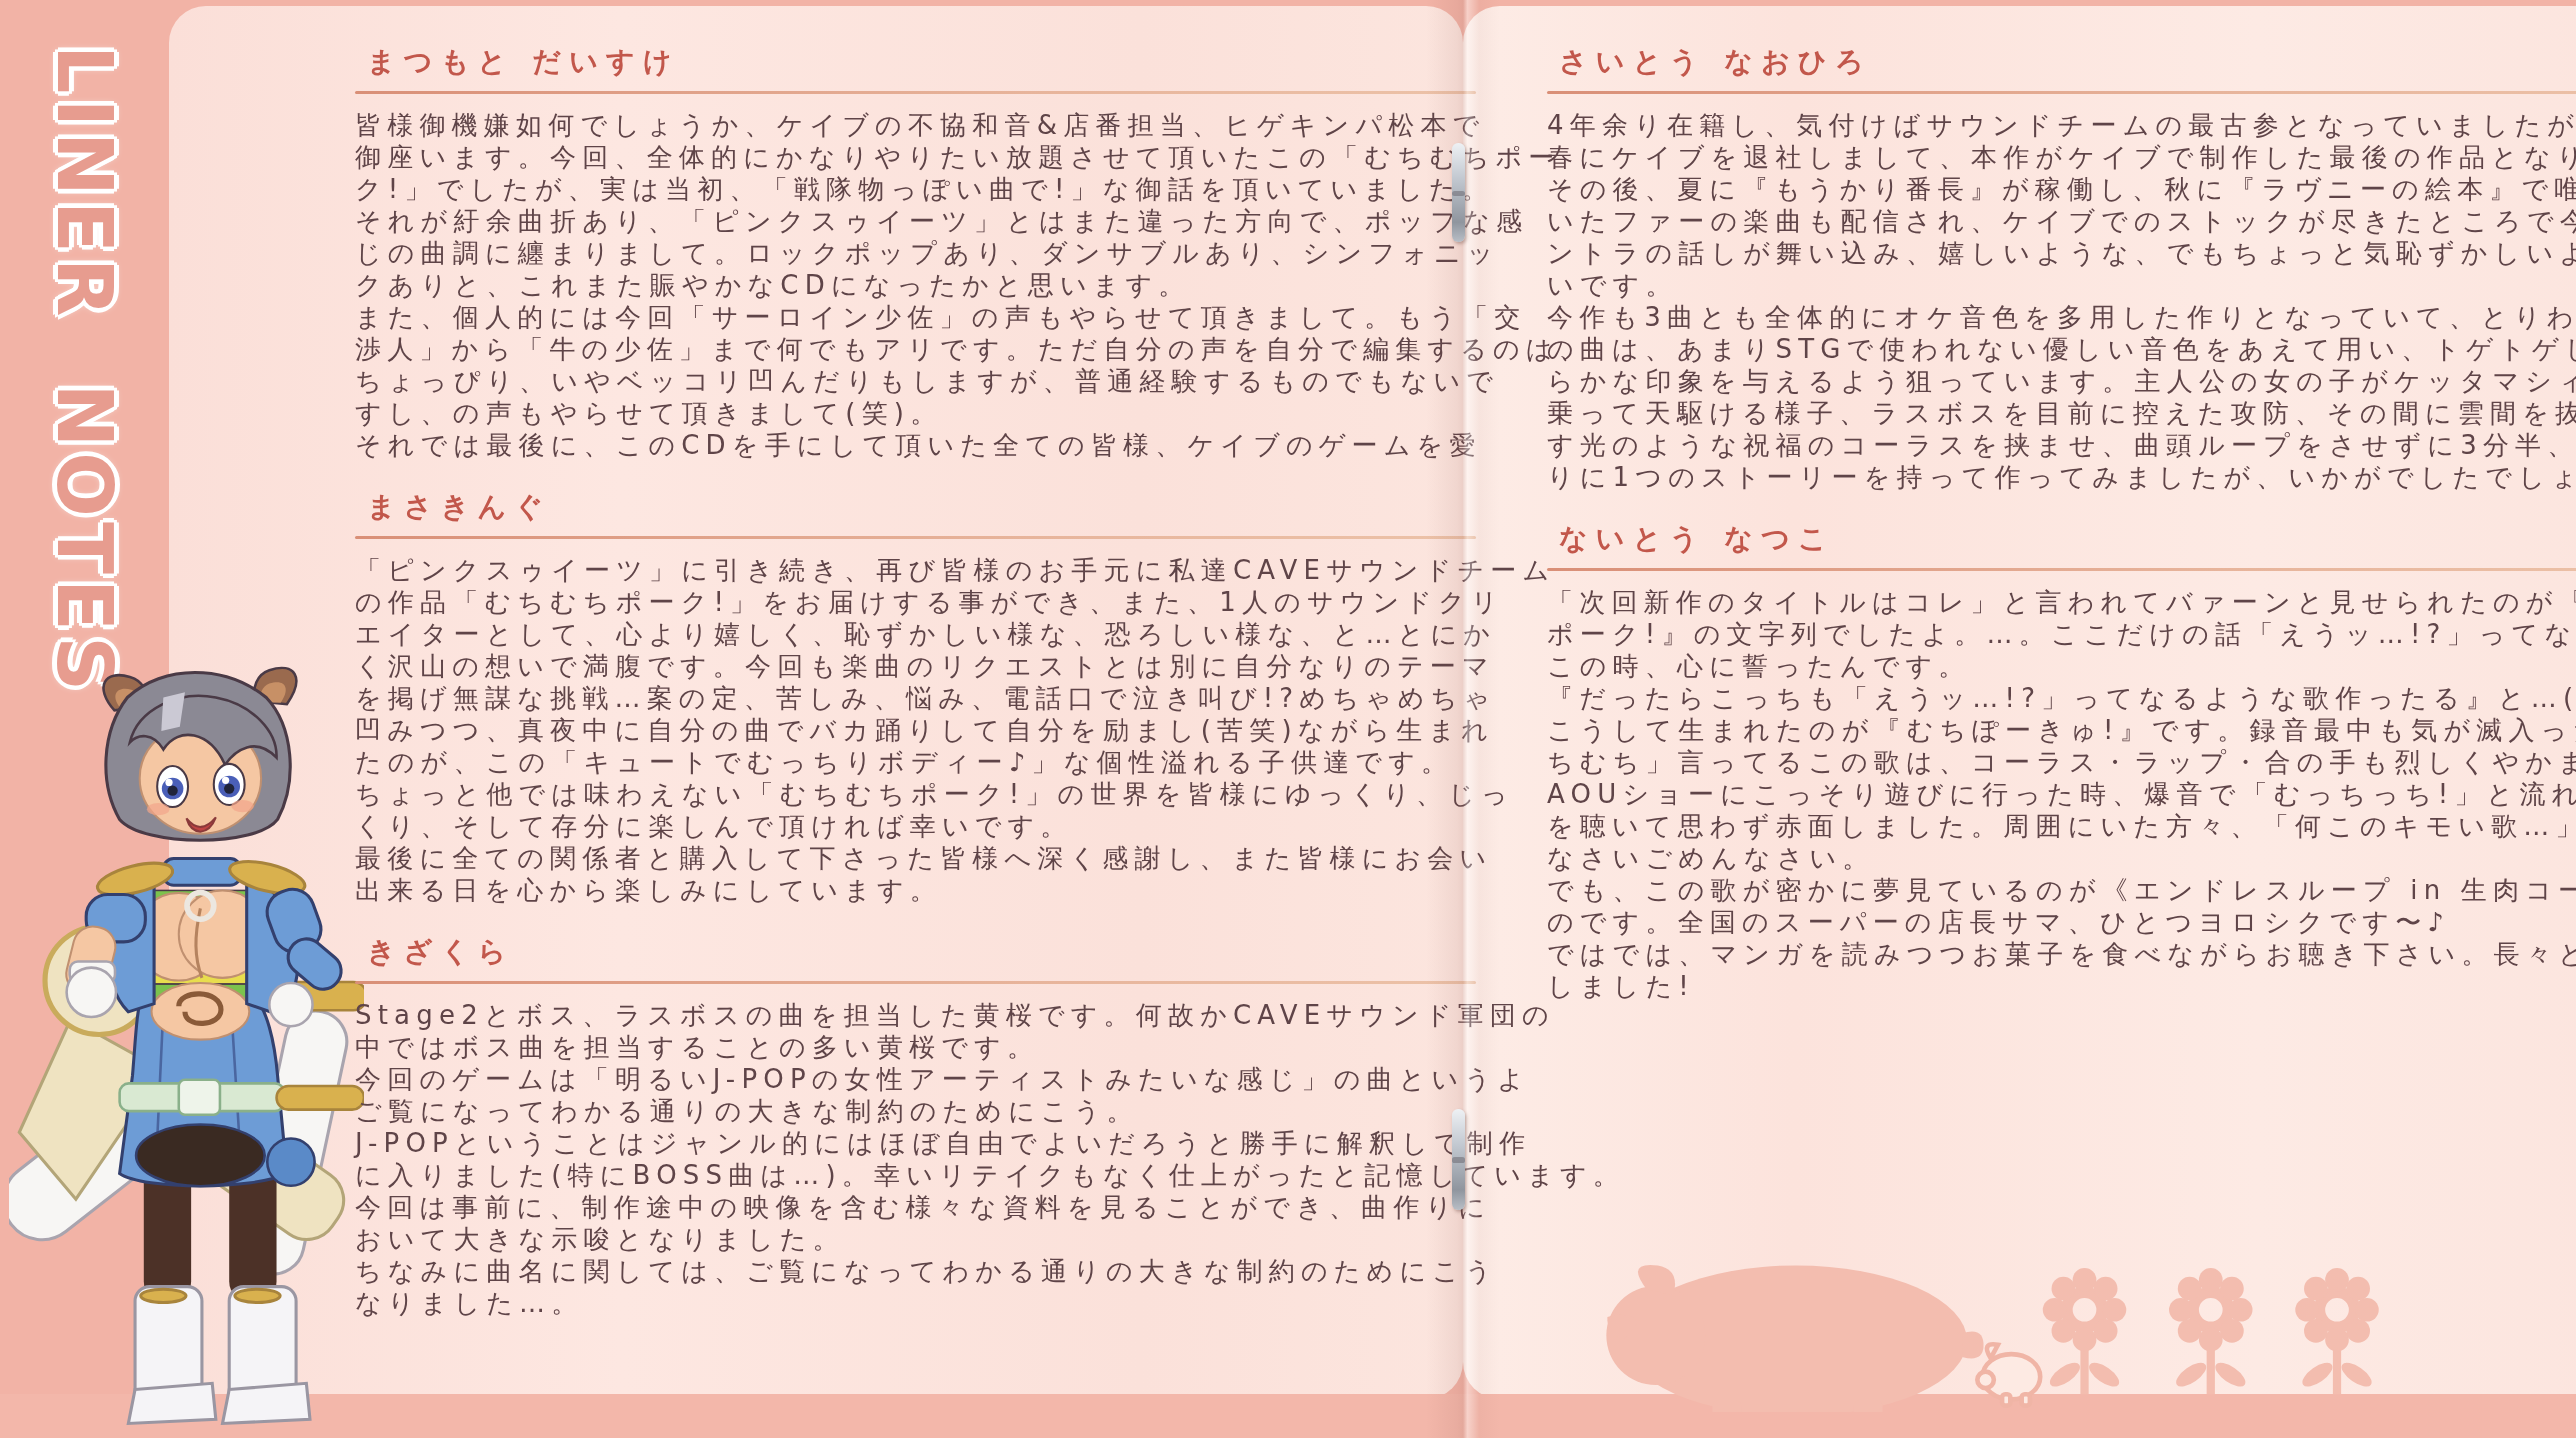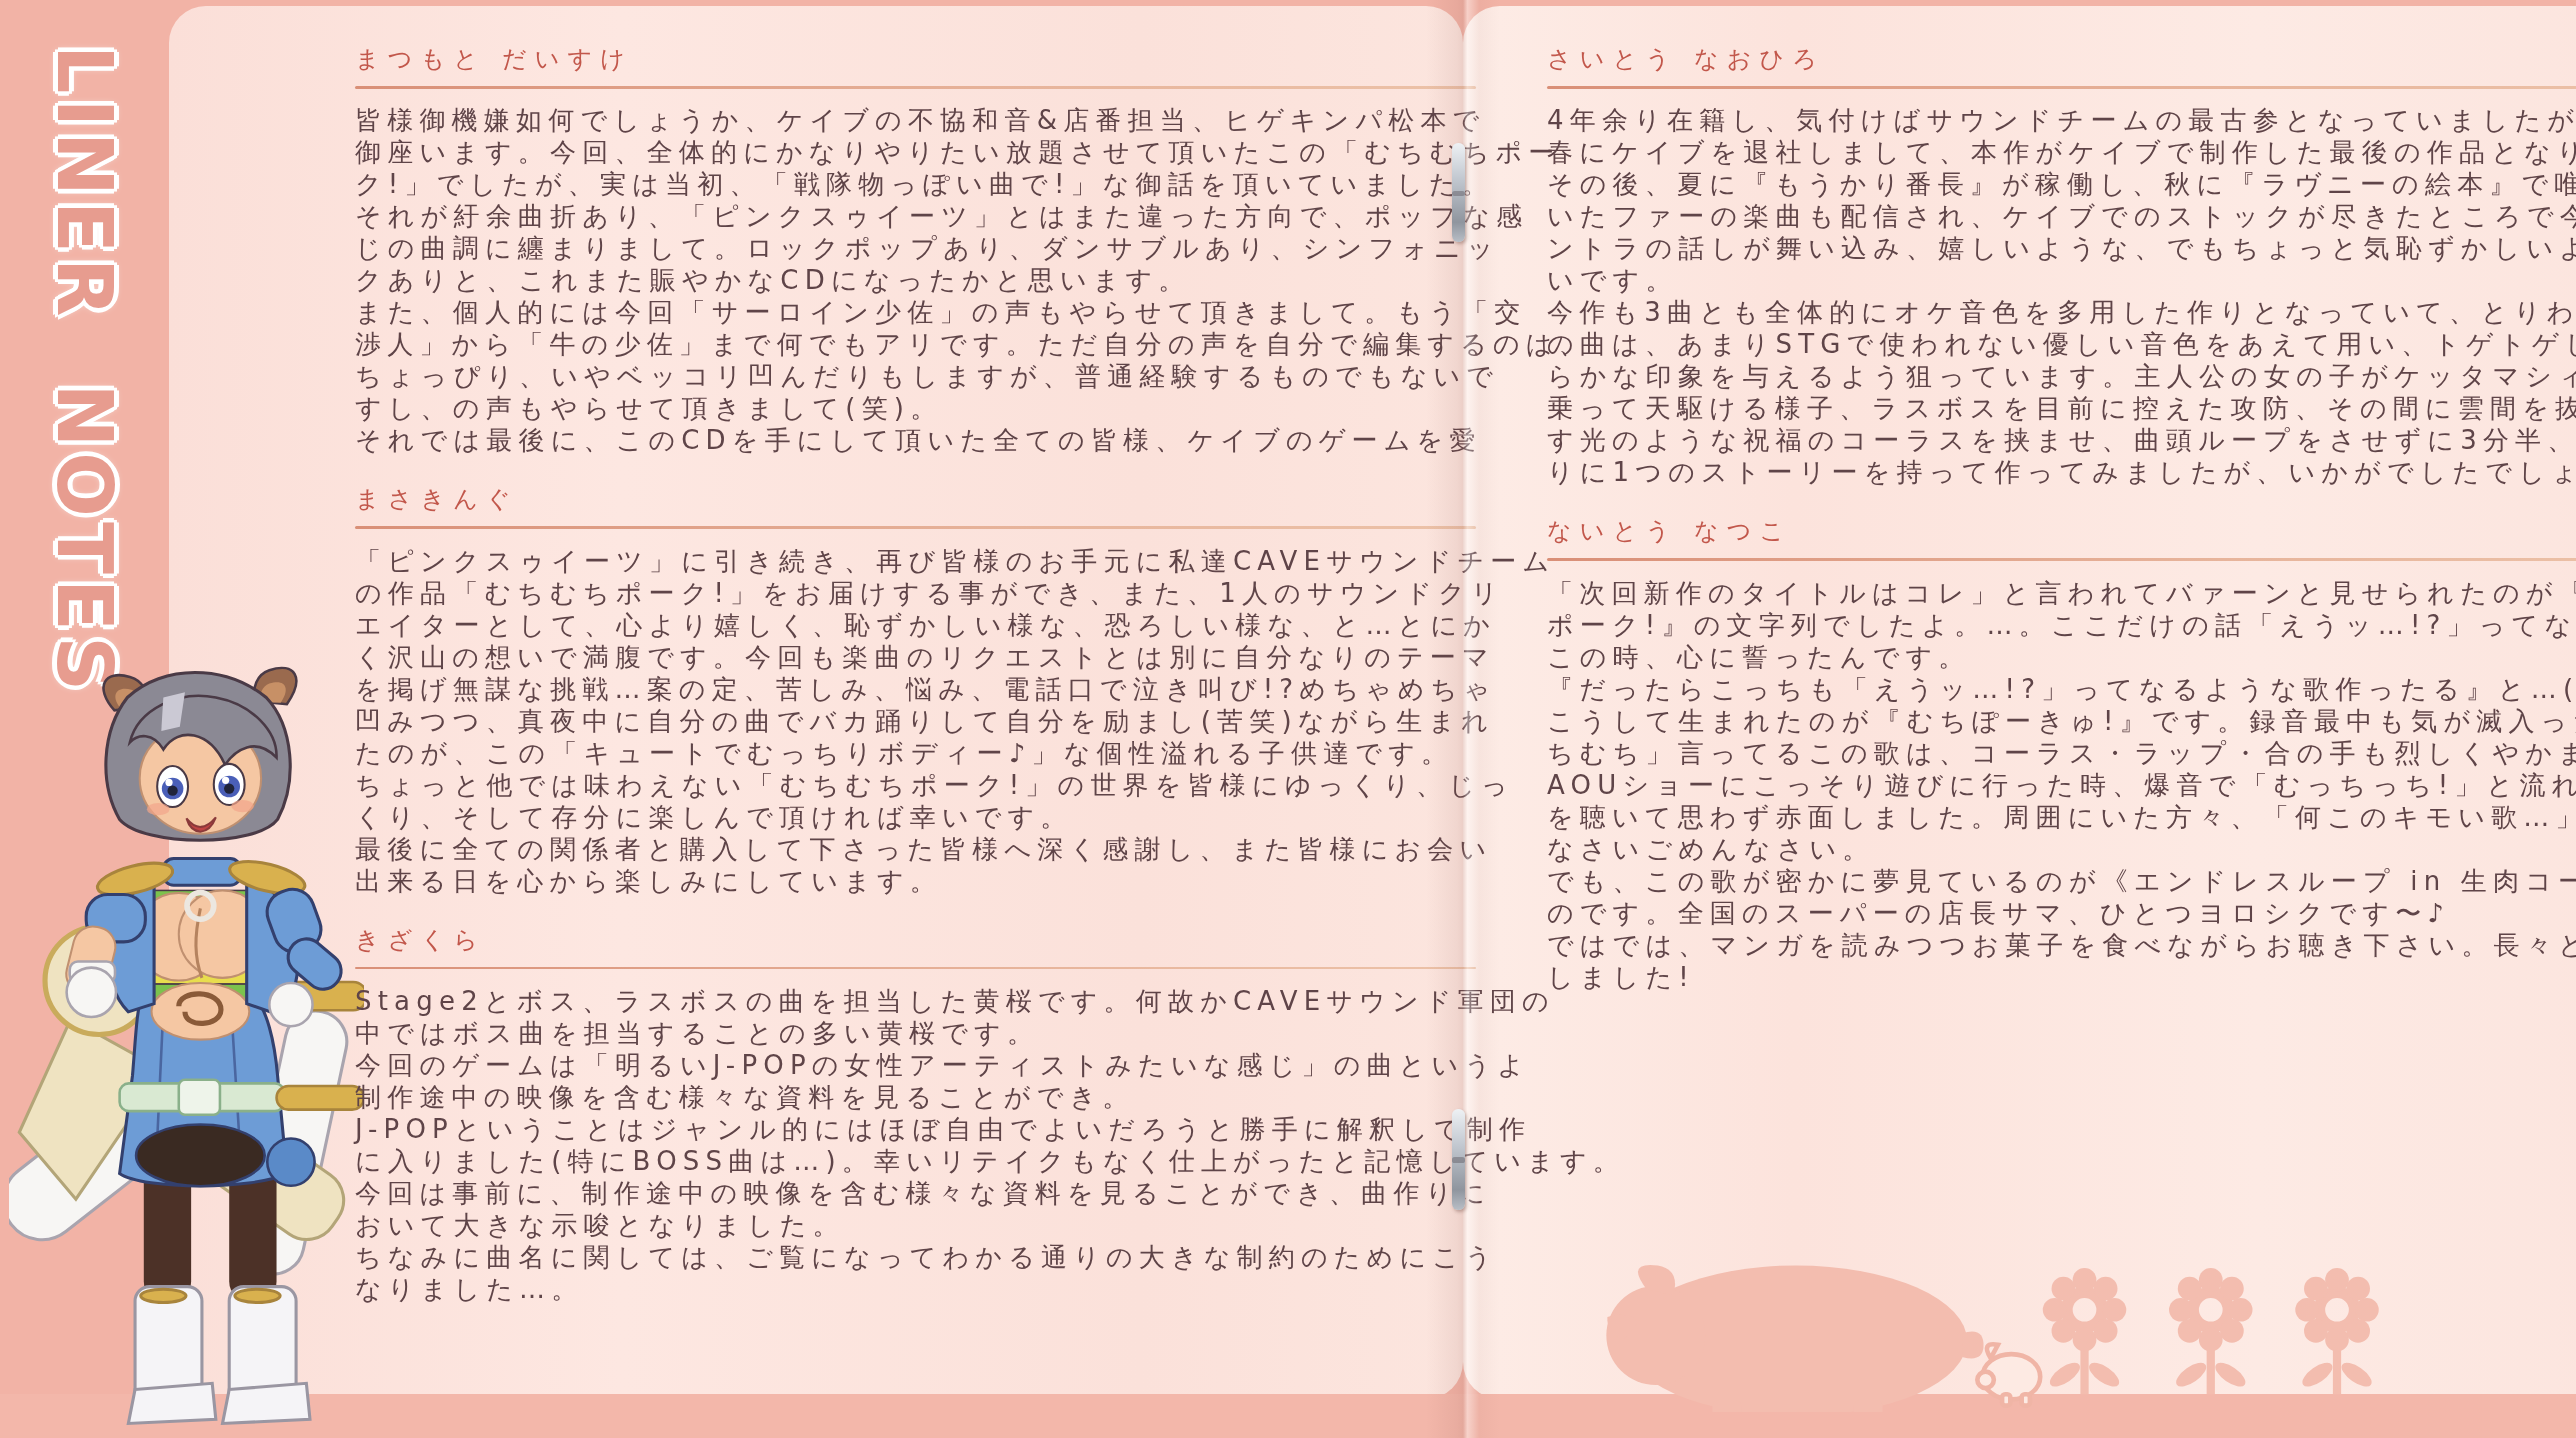--- a/index.html
+++ b/index.html
@@ -26,21 +26,21 @@
   }
   #edge-left{left:129px;}
   
   .col{position:absolute;top:0;color:#5f4448;}
   .col-left{left:355px;width:1121px;}
   .col-right{left:1547px;width:1121px;}
   .section{margin:0;}
   .section:first-child{margin-top:45px;}
   .section + .section{margin-top:29px;}
   .author{
-    font-size:24px;line-height:1.2;font-weight:normal;margin:0;
+    font-size:28px;line-height:1.2;font-weight:bold;margin:12px;
     color:#c2574b;letter-spacing:8.2px;
   }
   .rule{height:2.6px;border-radius:1.5px;margin:12.4px 0 15.5px;
     background:linear-gradient(90deg,#d98f77,#e7b49b 60%,#ecc2a8);}
   .lines .tl{
     font-size:26px;line-height:32px;letter-spacing:6.2px;white-space:nowrap;
   }
   
   .crease{position:absolute;left:1426px;top:0;width:74px;height:1439px;pointer-events:none;
     background:linear-gradient(90deg,rgba(140,80,70,0) 0%,rgba(140,80,70,.10) 42%,
@@ -249,21 +249,21 @@
         <div class="tl">出来る日を心から楽しみにしています。</div>
       </div>
   </div>
   <div class="section">
     <h2 class="author">きざくら</h2>
     <div class="rule"></div>
     <div class="lines">
         <div class="tl">Stage2とボス、ラスボスの曲を担当した黄桜です。何故かCAVEサウンド軍団の</div>
         <div class="tl">中ではボス曲を担当することの多い黄桜です。</div>
         <div class="tl">今回のゲームは「明るいJ-POPの女性アーティストみたいな感じ」の曲というよ</div>
-        <div class="tl">制作途中の映像を含む様々な資料を見ることができ。</div>
+        <div class="tl">ご覧になってわかる通りの大きな制約のためにこう。</div>
         <div class="tl">J-POPということはジャンル的にはほぼ自由でよいだろうと勝手に解釈して制作</div>
         <div class="tl">に入りました(特にBOSS曲は…)。幸いリテイクもなく仕上がったと記憶しています。</div>
         <div class="tl">今回は事前に、制作途中の映像を含む様々な資料を見ることができ、曲作りに</div>
         <div class="tl">おいて大きな示唆となりました。</div>
         <div class="tl">ちなみに曲名に関しては、ご覧になってわかる通りの大きな制約のためにこう</div>
         <div class="tl">なりました…。</div>
       </div>
   </div>
 </div>
 

